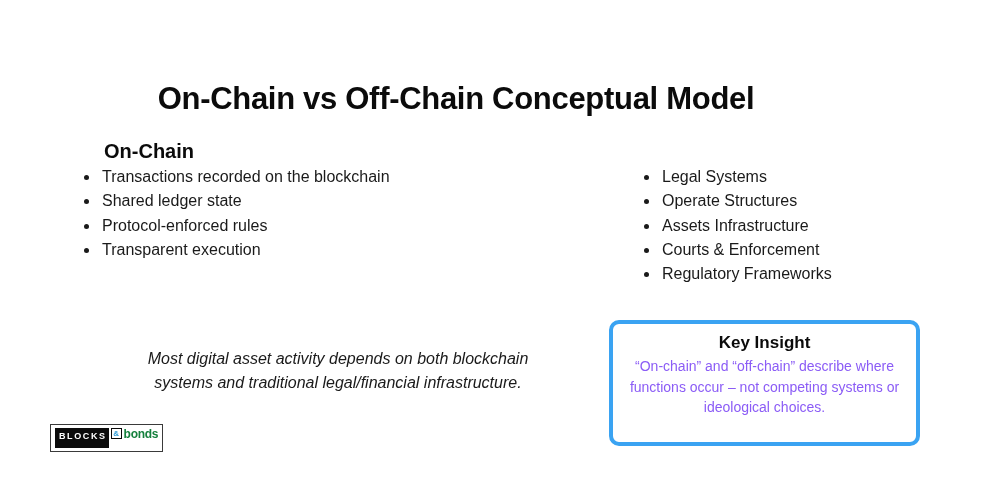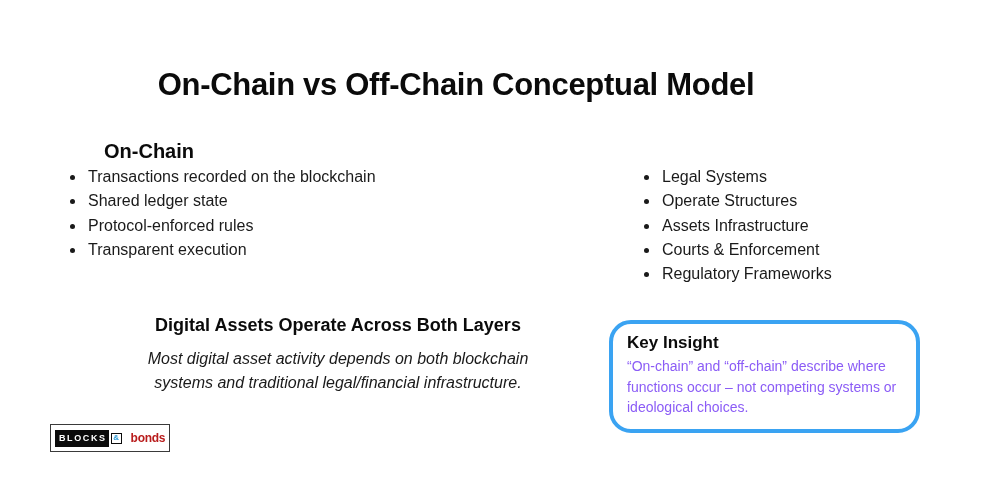--- a/index.html
+++ b/index.html
@@ -10,21 +10,21 @@
   }
   .slide {
     position: relative;
     width: 1000px;
     height: 500px;
     background: #ffffff;
     overflow: hidden;
   }
   .title {
     position: absolute;
-    top: 46px;
+    top: 60px;
     left: 0;
     width: 912px;
     text-align: center;
     font-size: 31px;
     font-weight: 800;
     color: #0b0b0b;
     letter-spacing: -0.3px;
   }
   .col-heading {
     position: absolute;
@@ -36,21 +36,21 @@
   .col-heading.offchain { top: 123px; left: 659px; }
   ul.bullets {
     position: absolute;
     margin: 0;
     padding: 0 0 0 18px;
     list-style: disc;
     font-size: 16px;
     line-height: 24.3px;
     color: #1a1a1a;
   }
-  ul.bullets.left { top: 165px; left: 68px; }
+  ul.bullets.left { top: 165px; left: 82px; }
   ul.bullets.right { top: 165px; left: 642px; }
   ul.bullets li { padding-left: 2px; }
   .bridge-heading {
     position: absolute;
     top: 297px;
     left: 0;
     width: 676px;
     text-align: center;
     font-size: 18px;
     font-weight: 700;
@@ -65,26 +65,27 @@
     font-size: 16px;
     line-height: 24px;
     color: #1a1a1a;
     font-style: italic;
   }
   .key-box {
     position: absolute;
     top: 320px;
     left: 609px;
     width: 311px;
-    height: 113px;
+    height: 126px;
     box-sizing: border-box;
     border: 4px solid #3aa3f2;
-    border-radius: 22px;
+    border-radius: 10px;
     background: #ffffff;
     padding: 9px 14px 0 14px;
+    text-align: center;
   }
   .key-heading {
     font-size: 17px;
     font-weight: 700;
     color: #0b0b0b;
     margin-bottom: 3px;
   }
   .key-body {
     font-size: 14px;
     line-height: 20.5px;
@@ -92,22 +93,21 @@
   }
   .logo {
     position: absolute;
     top: 424px;
     left: 50px;
     height: 28px;
     box-sizing: border-box;
     border: 1px solid #3a3a3a;
     background: #ffffff;
     display: inline-flex;
-    align-items: center;
-    padding: 11px 4px;
+    padding: 3px 4px;
     gap: 2px;
   }
   .logo-blocks {
     background: #0b0b0b;
     color: #ffffff;
     font-size: 9px;
     font-weight: 700;
     letter-spacing: 1.6px;
     padding: 4px 2px 4px 4px;
     line-height: 1;
@@ -120,26 +120,25 @@
     background: #ffffff;
     color: #2e9bd6;
     font-size: 8px;
     font-weight: 700;
     display: inline-flex;
     align-items: center;
     justify-content: center;
     line-height: 1;
   }
   .logo-bonds {
-    color: #b91c1c;
+    color: #15803d;
     font-size: 12px;
     font-weight: 800;
     letter-spacing: -0.3px;
     line-height: 1;
-    margin-left: 7px;
   }
 </style>
 </head>
 <body>
 
 <div class="slide">
 
   <h1 class="title">On-Chain vs Off-Chain Conceptual Model</h1>
 
   <h2 class="col-heading onchain">On-Chain</h2>
@@ -151,21 +150,20 @@
     </ul>
 
   <ul class="bullets right">
       <li>Legal Systems</li>
       <li>Operate Structures</li>
       <li>Assets Infrastructure</li>
       <li>Courts &amp; Enforcement</li>
       <li>Regulatory Frameworks</li>
     </ul>
 
-  <h3 class="bridge-heading">Digital Assets Operate Across Both Layers</h3>
   <p class="bridge-body">Most digital asset activity depends on both blockchain systems and traditional legal/financial infrastructure.</p>
 
   <div class="key-box" style="border-color: rgb(58, 163, 242);">
     <div class="key-heading">Key Insight</div>
     <div class="key-body">“On-chain” and “off-chain” describe where functions occur – not competing systems or ideological choices.</div>
   </div>
 
   <div class="logo">
     <span class="logo-blocks">BLOCKS</span>
     <span class="logo-amp" style="color: rgb(46, 155, 214);">&amp;</span>

